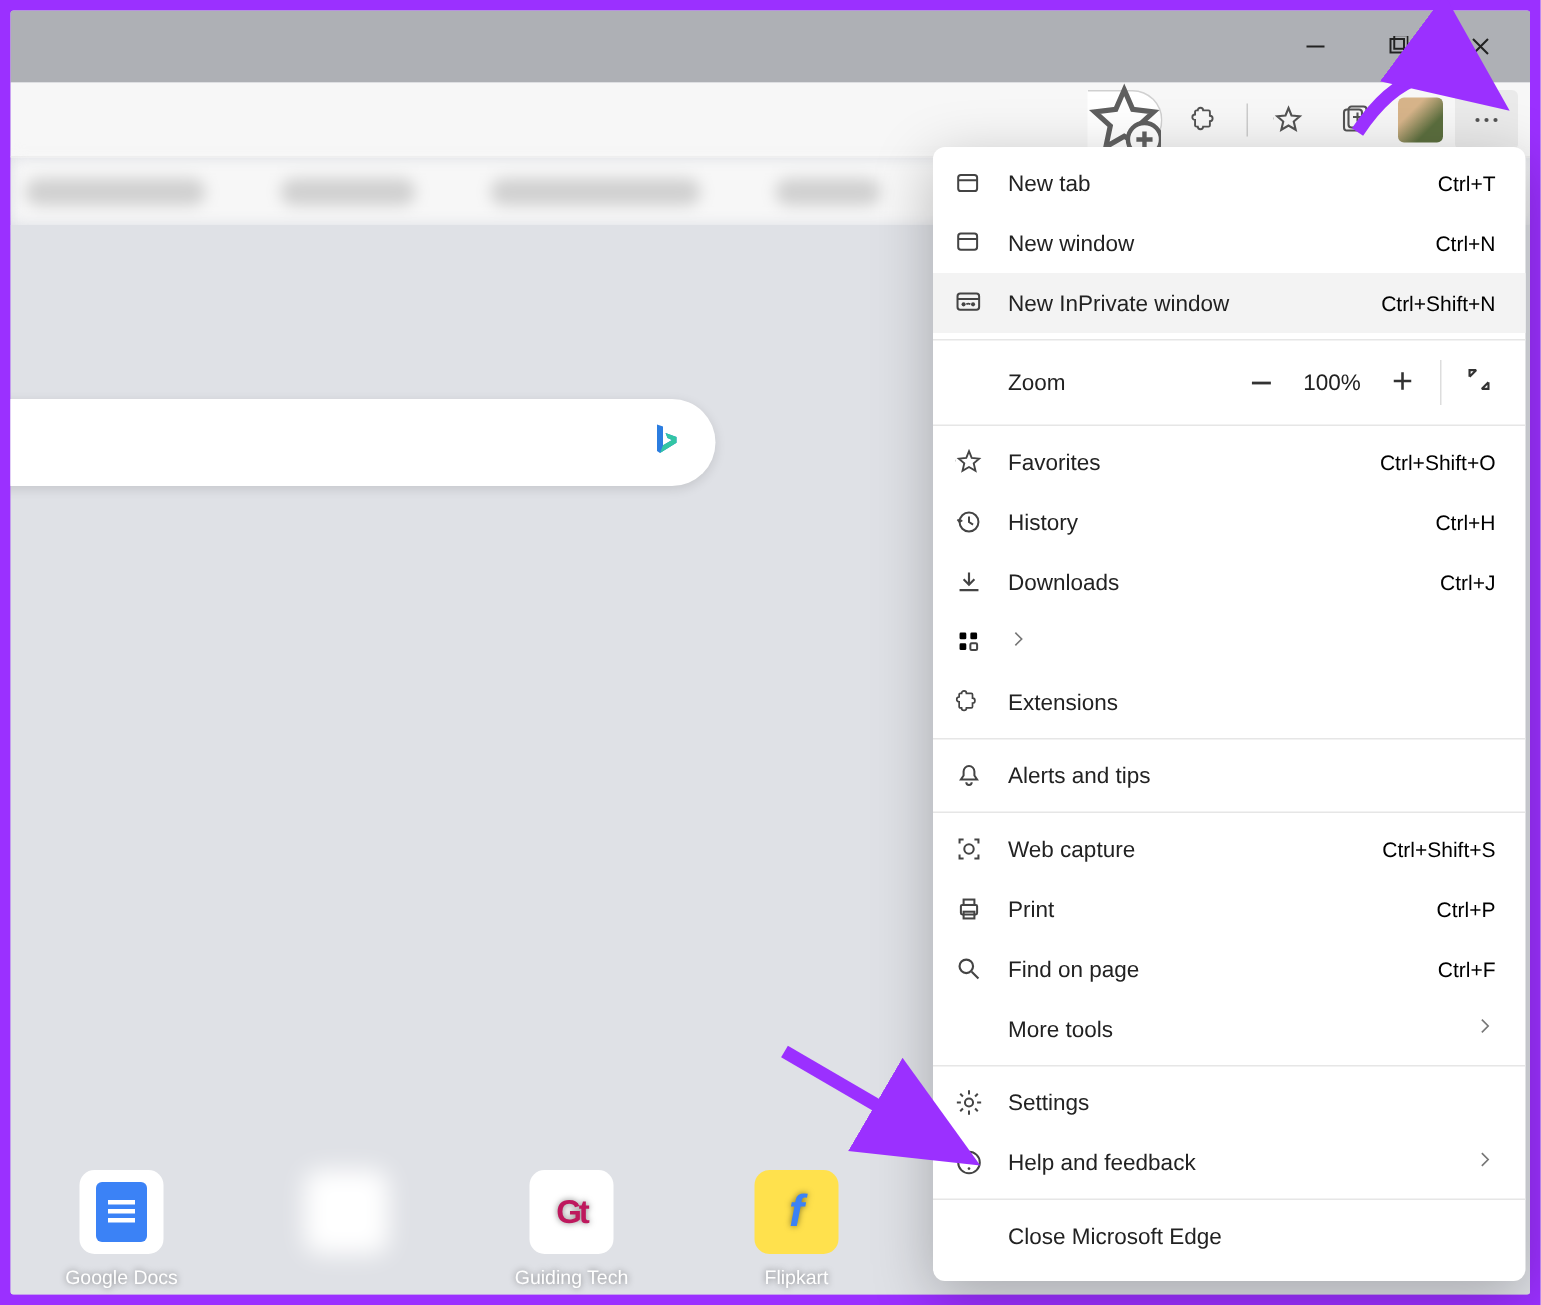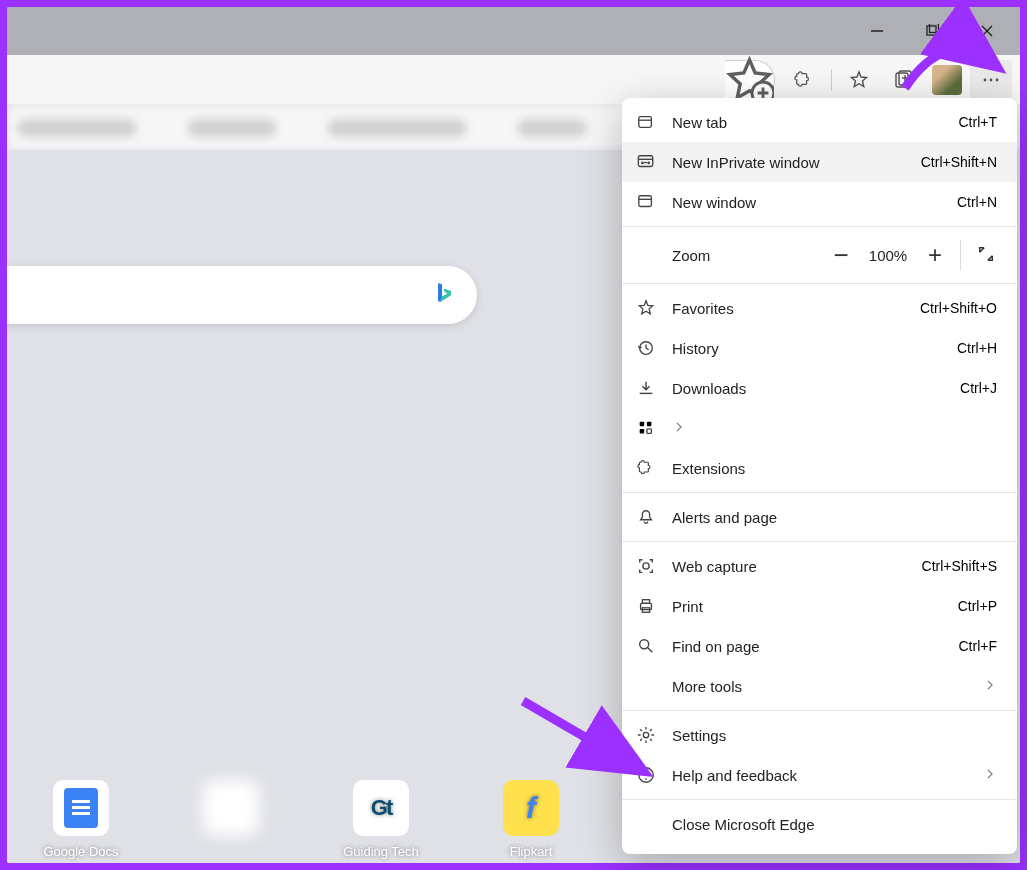--- a/index.html
+++ b/index.html
@@ -136,21 +136,21 @@
   }
   .app-icon {
     width: 56px; height: 56px; margin: 0 auto 8px;
     border-radius: 10px;
     display:flex; align-items:center; justify-content:center;
     font-weight:600;
   }
   .gd-icon { background:#fff; }
   .gd-inner { width:34px; height:40px; background:#3b82f6; border-radius:4px; position:relative; }
   .gd-inner::before { content:""; position:absolute; left:8px; top:12px; width:18px; height:3px; background:#fff; box-shadow:0 6px 0 #fff, 0 12px 0 #fff; }
-  .gt-icon { background:#fff; color:#0c4a6e; font-size:22px; letter-spacing:-2px; }
+  .gt-icon { background:#fff; color:#be185d; font-size:22px; letter-spacing:-2px; }
   .fk-icon { background:#ffe14d; color:#3b82f6; font-size:30px; font-style:italic; font-weight:800; }
   .blur-icon { background:#fff; filter:blur(8px); }
   .plus-tile {
     width:52px; height:52px; border-radius:26px;
     background: rgba(255,255,255,.2);
     display:flex; align-items:center; justify-content:center;
     color:#999; margin-top:2px; font-size:30px;
   }
 
   
@@ -402,37 +402,37 @@
 <div class="menu" id="menu">
     <div class="mi">
       <span class="mi-icon">
         <svg viewBox="0 0 20 20">
           <use href="#i-newtab"></use>
         </svg>
       </span>
       <span class="mi-label">New tab</span>
       <span class="mi-shortcut">Ctrl+T</span>
     </div>
+    <div class="mi">
+      <span class="mi-icon">
+        <svg viewBox="0 0 20 20">
+          <use href="#i-newwin"></use>
+        </svg>
+      </span>
+      <span class="mi-label">New window</span>
+      <span class="mi-shortcut">Ctrl+N</span>
+    </div>
     <div class="mi hl">
       <span class="mi-icon">
         <svg viewBox="0 0 20 20">
           <use href="#i-inpriv"></use>
         </svg>
       </span>
       <span class="mi-label">New InPrivate window</span>
       <span class="mi-shortcut">Ctrl+Shift+N</span>
-    </div>
-    <div class="mi">
-      <span class="mi-icon">
-        <svg viewBox="0 0 20 20">
-          <use href="#i-newwin"></use>
-        </svg>
-      </span>
-      <span class="mi-label">New window</span>
-      <span class="mi-shortcut">Ctrl+N</span>
     </div>
     <div class="sep"></div>
     <div class="zoom-row">
       <span class="zlabel">Zoom</span>
       <span class="zbtn" style="font-size:26px;">−</span>
       <span class="zval">100%</span>
       <span class="zbtn" style="font-size:24px;">+</span>
       <span class="zdivider"></span>
       <span class="zbtn"><svg width="18" height="18" viewBox="0 0 20 20">
           <use href="#i-full"></use>
@@ -484,21 +484,21 @@
       </span>
       <span class="mi-label">Extensions</span>
     </div>
     <div class="sep"></div>
     <div class="mi">
       <span class="mi-icon">
         <svg viewBox="0 0 20 20">
           <use href="#i-bell"></use>
         </svg>
       </span>
-      <span class="mi-label">Alerts and page</span>
+      <span class="mi-label">Alerts and tips</span>
     </div>
     <div class="sep"></div>
     <div class="mi">
       <span class="mi-icon">
         <svg viewBox="0 0 20 20">
           <use href="#i-cap"></use>
         </svg>
       </span>
       <span class="mi-label">Web capture</span>
       <span class="mi-shortcut">Ctrl+Shift+S</span>

